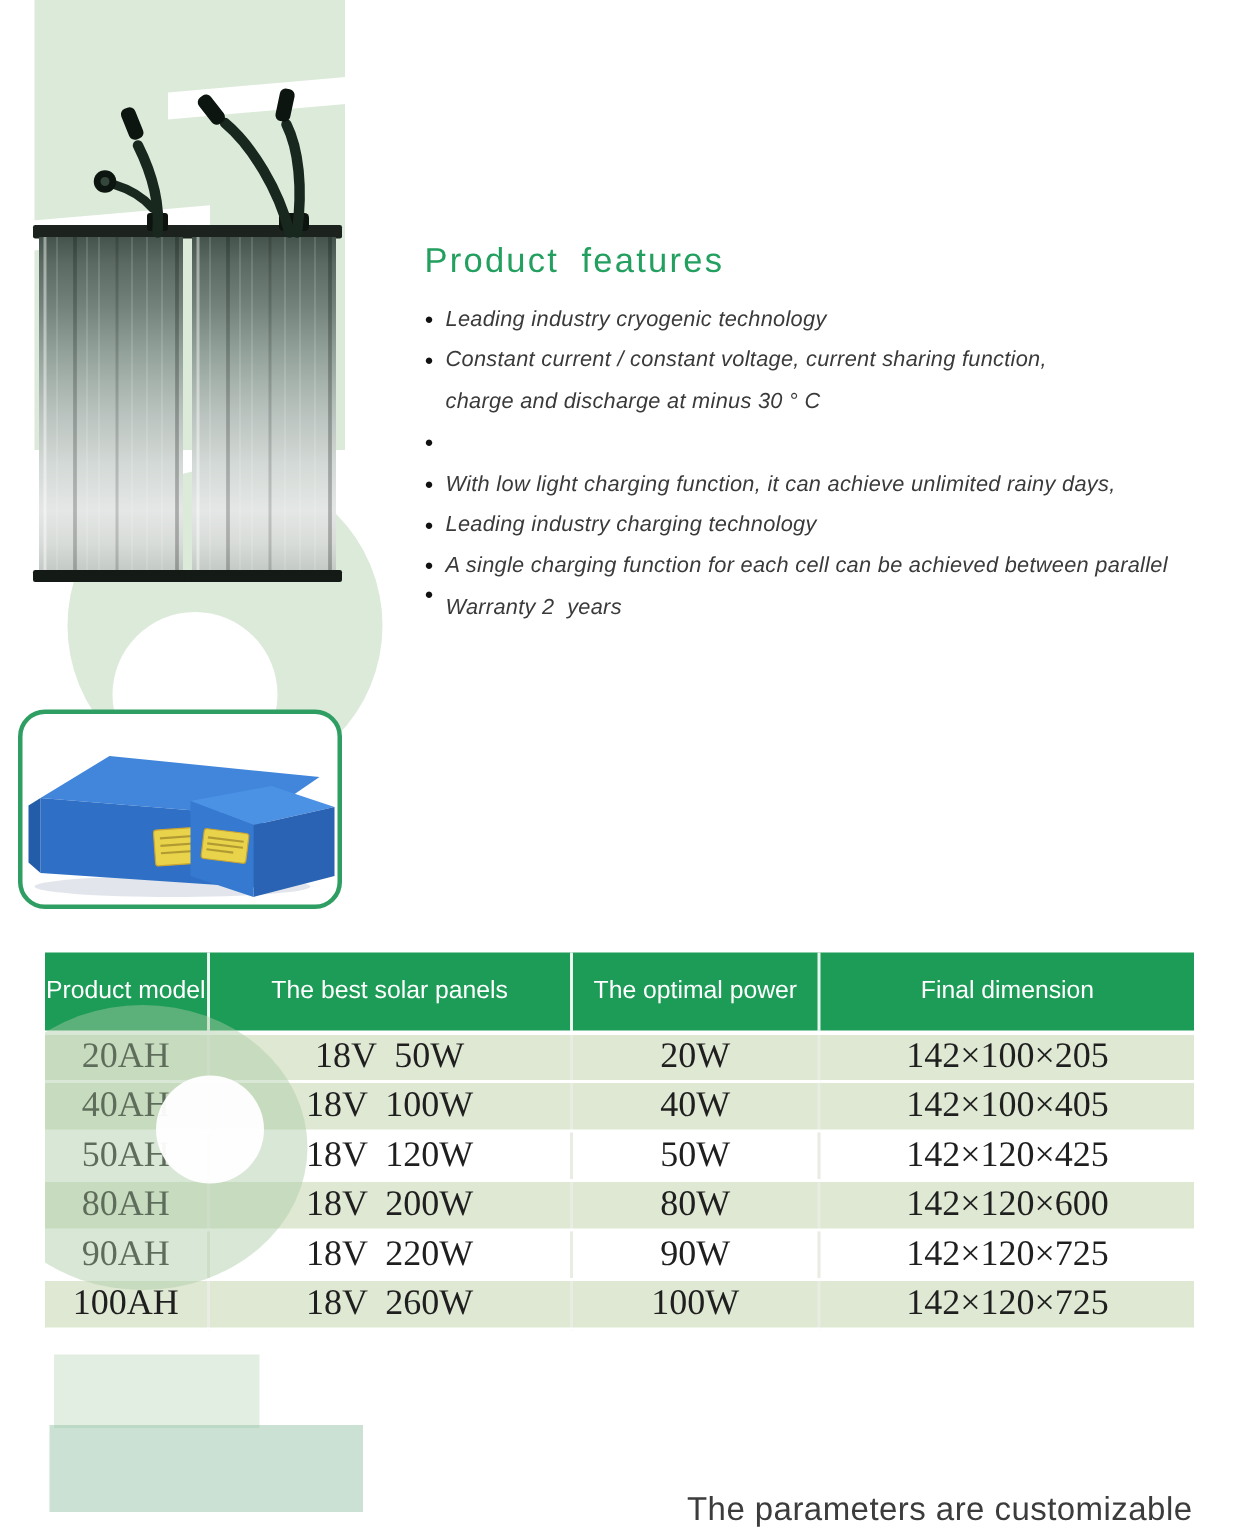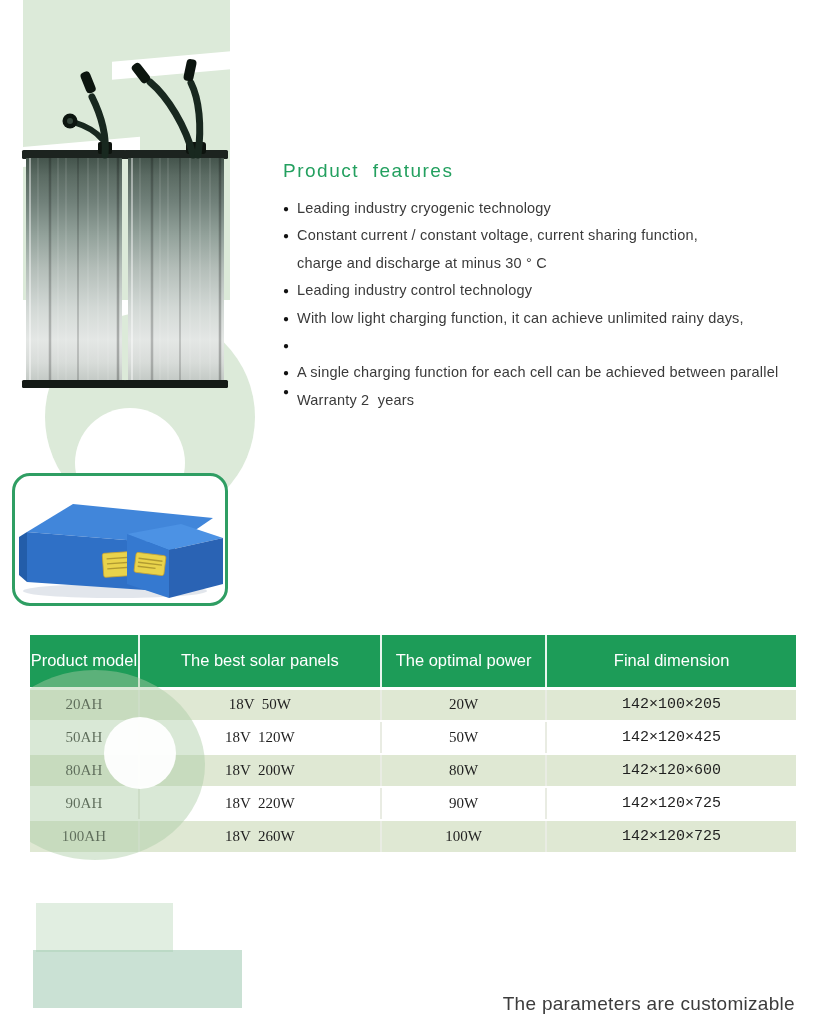--- a/index.html
+++ b/index.html
@@ -20,42 +20,42 @@
   .battery-photo{position:absolute; left:10px; top:55px; width:230px; height:350px; z-index:1;}
 
   
   .blue-card{position:absolute; left:12px; top:473px; width:216px; height:133px;
     border:3px solid var(--c-card-border,#2f9e63); border-color:var(--c-card_border);
     border-radius:18px; background:#fff; z-index:2; overflow:hidden;}
   .blue-card svg{display:block; width:100%; height:100%;}
 
   
   .features{position:absolute; left:283px; top:160px; width:515px; z-index:1;}
-  .features .title{font-size:19px; font-weight:400; color:var(--c-accent);
+  .features .title{font-size:23px; font-weight:400; color:var(--c-accent);
     letter-spacing:1.5px; word-spacing:7px; margin-bottom:13px;}
   .f-line{position:relative; padding-left:14px; min-height:27.4px; line-height:27.4px;
     font-size:14.5px; color:var(--c-text); letter-spacing:0.2px;}
-  .f-text{white-space:pre;}
+  .f-text{white-space:pre;font-style:italic;}
   .f-bullet{position:absolute; left:0; top:0; font-size:10px; color:#111; line-height:27.4px;}
   .f-bullet.raised{transform:translateY(-9px);}
 
   
   .spec-table{position:absolute; left:30px; top:635px; width:766px; border-collapse:collapse; z-index:1;}
   .spec-table th{background:var(--c-table_header_bg); color:#fff; font-weight:400;
     font-size:16.5px; height:53px; border-right:2px solid rgba(255,255,255,.9); letter-spacing:0;}
   .spec-table th:last-child{border-right:none;}
   .spec-table td{height:33px; text-align:center; font-family:"Liberation Serif", serif;
-    font-size:15px; color:var(--c-table_text); border-right:2px solid #e9ece3;
+    font-size:24px; color:var(--c-table_text); border-right:2px solid #e9ece3;
     border-bottom:2px solid #fff; white-space:pre;}
-  .spec-table td:last-child{border-right:none;font-family:Liberation Mono, monospace;}
+  .spec-table td:last-child{border-right:none;}
   .spec-table tr.alt{background:var(--c-table_row_alt);}
   .spec-table thead tr{border-bottom:3px solid #fff;}
 
   
-  .footer-note{position:absolute; right:27px; top:993px; font-size:19px;
+  .footer-note{position:absolute; right:27px; top:993px; font-size:22px;
     color:var(--c-footer_text); letter-spacing:0.3px; z-index:1;}
 
   .clipper{position:absolute; overflow:hidden; pointer-events:none; z-index:5;}
 </style>
 </head>
 <body>
 
 <div class="page">
 
   <div class="wm" style="left:23px; top:0; width:207px; height:300px;"></div>
@@ -165,23 +165,23 @@
       </g>
     </svg>
   </div>
 
   <div class="features">
     <div class="title">Product features</div>
     <div id="features-list">
         <div class="f-line"><span class="f-bullet">●</span><span class="f-text">Leading industry cryogenic technology</span></div>
         <div class="f-line"><span class="f-bullet">●</span><span class="f-text">Constant current / constant voltage, current sharing function,</span></div>
         <div class="f-line"><span class="f-text">charge and discharge at minus 30 ° C</span></div>
-        <div class="f-line"><span class="f-bullet">●</span><span class="f-text">Leading industry control technology</span></div>
+        <div class="f-line"><span class="f-bullet">●</span></div>
         <div class="f-line"><span class="f-bullet">●</span><span class="f-text">With low light charging function, it can achieve unlimited rainy days,</span></div>
-        <div class="f-line"><span class="f-bullet">●</span></div>
+        <div class="f-line"><span class="f-bullet">●</span><span class="f-text">Leading industry charging technology</span></div>
         <div class="f-line"><span class="f-bullet">●</span><span class="f-text">A single charging function for each cell can be achieved between parallel</span></div>
         <div class="f-line"><span class="f-bullet raised">●</span><span class="f-text">Warranty 2  years</span></div>
       </div>
   </div>
 
   <table class="spec-table">
     <colgroup>
       <col style="width:14.2%">
         <col style="width:31.6%">
         <col style="width:21.6%">
@@ -195,20 +195,26 @@
           <th>Final dimension</th>
         </tr>
       </thead>
     <tbody id="spec-body">
         <tr class="alt">
           <td>20AH</td>
           <td>18V  50W</td>
           <td>20W</td>
           <td>142×100×205</td>
         </tr>
+        <tr class="alt">
+          <td>40AH</td>
+          <td>18V  100W</td>
+          <td>40W</td>
+          <td>142×100×405</td>
+        </tr>
         <tr>
           <td>50AH</td>
           <td>18V  120W</td>
           <td>50W</td>
           <td>142×120×425</td>
         </tr>
         <tr class="alt">
           <td>80AH</td>
           <td>18V  200W</td>
           <td>80W</td>

